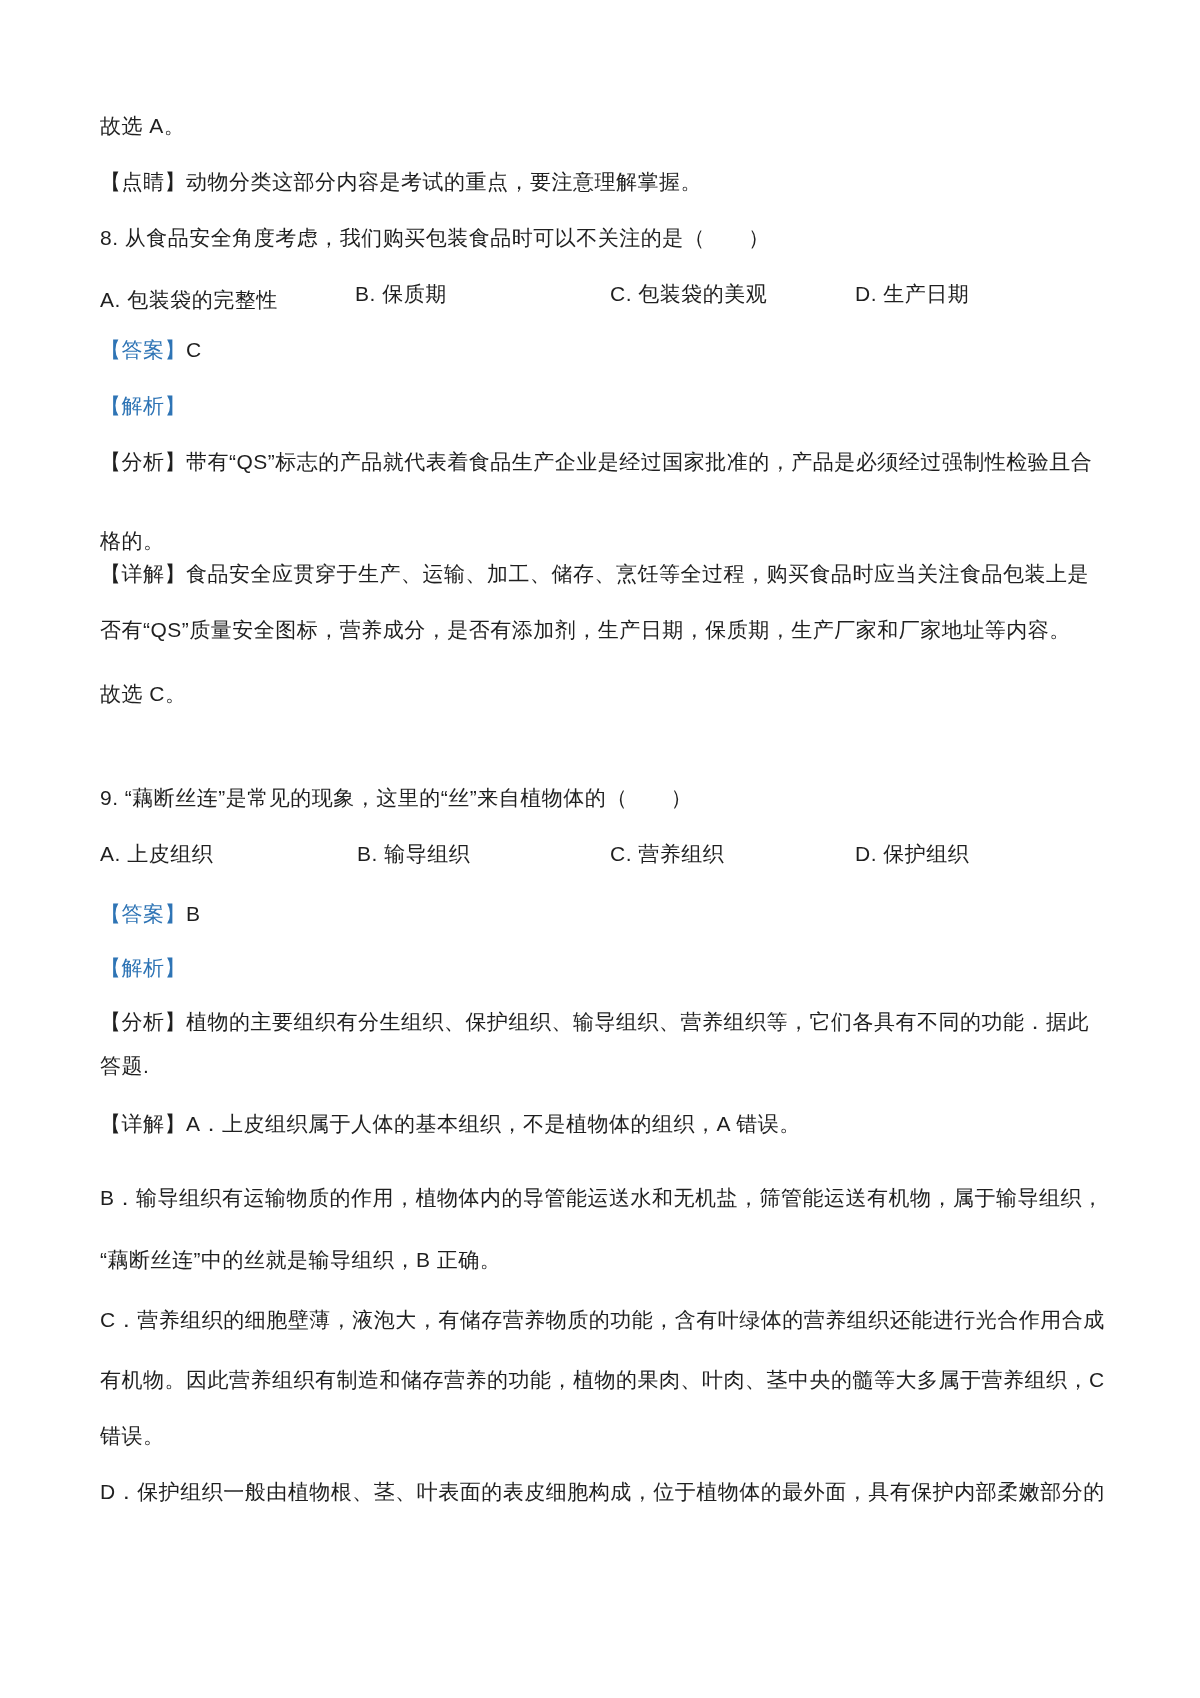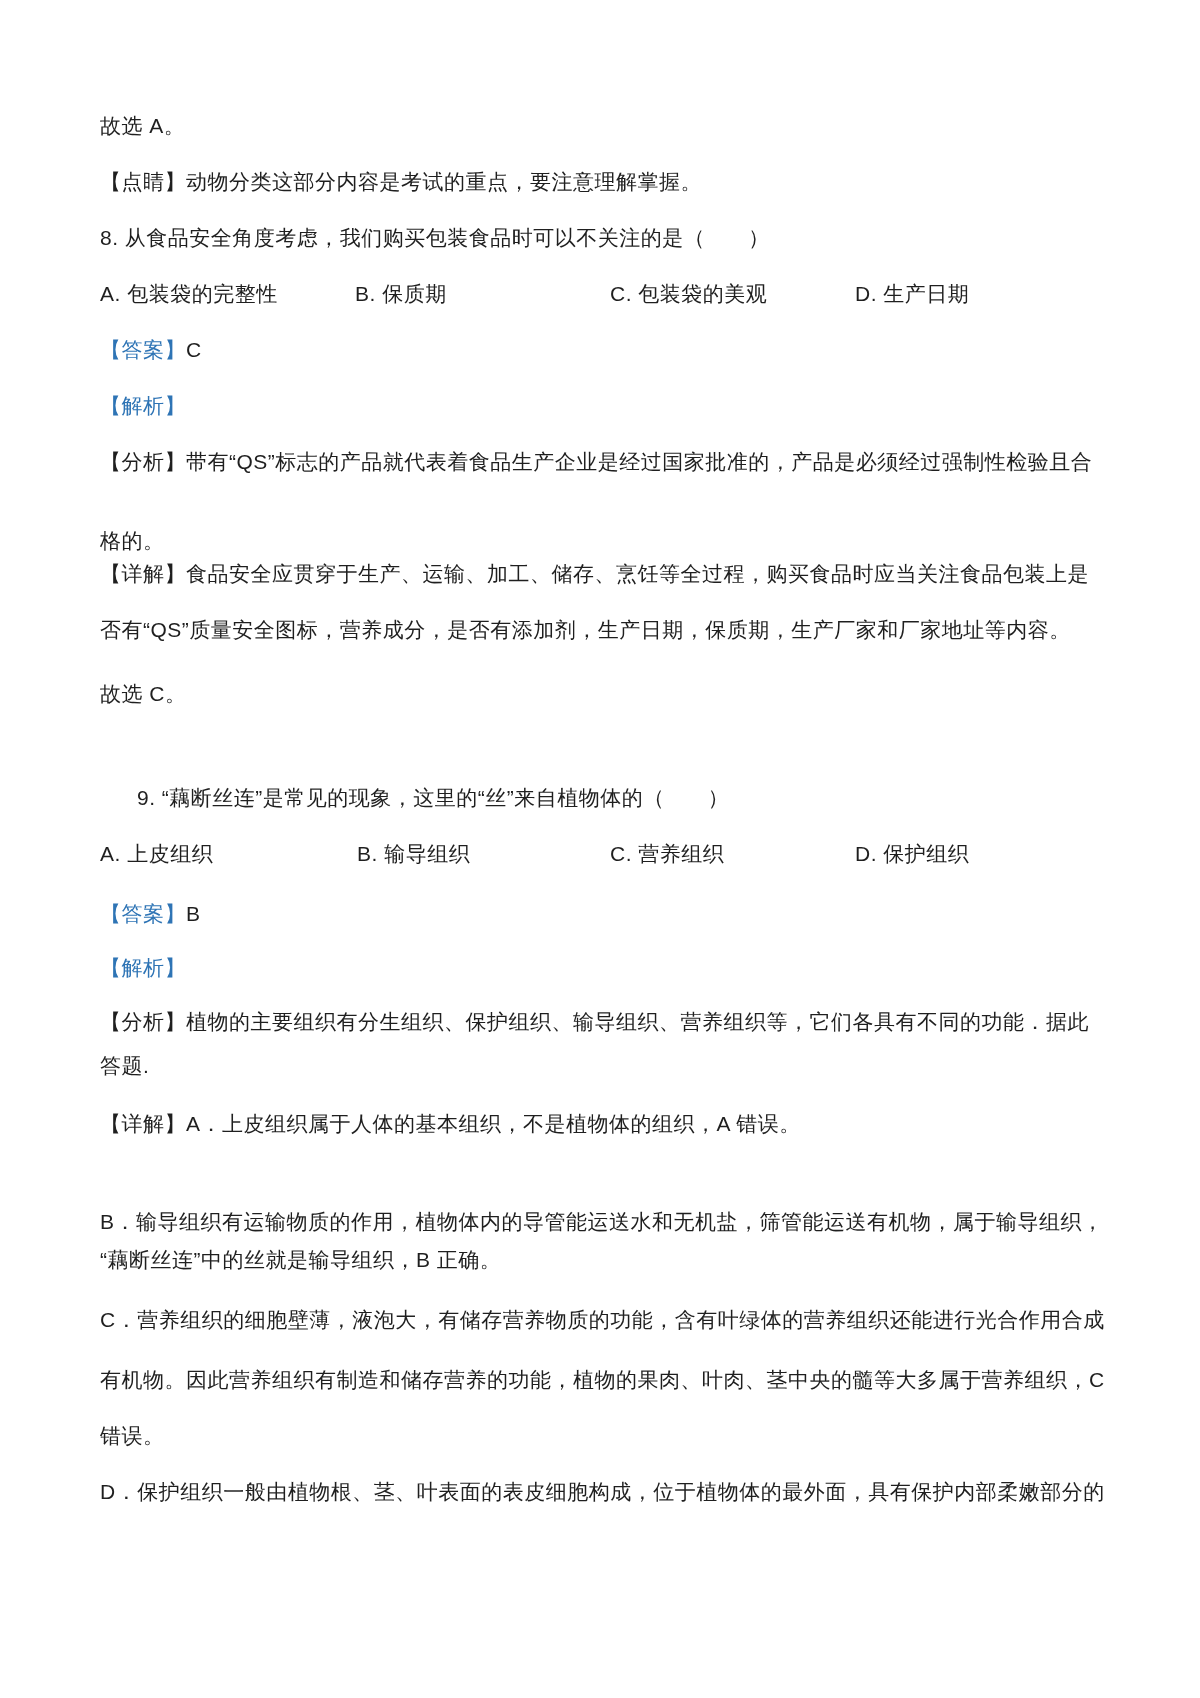--- a/index.html
+++ b/index.html
@@ -35,43 +35,43 @@
   }
 </style>
 </head>
 <body>
 
 <div id="document-page" style="--accent-blue: #2E74B5; background: rgb(255, 255, 255);">
     <div class="line" style="top: 112px;"><span>故选 A。</span></div>
     <div class="line" style="top: 168px;"><span>【点睛】动物分类这部分内容是考试的重点，要注意理解掌握。</span></div>
     <div class="line" style="top: 224px;"><span>8. 从食品安全角度考虑，我们购买包装食品时可以不关注的是（　　）</span></div>
     <div class="line" style="top: 280px;">
-      <span class="opt" style="left: 0px;">A. 包装袋的完整性</span>
+      <span class="opt" style="left: 0px; margin-top: 6px;">A. 包装袋的完整性</span>
       <span class="opt" style="left: 255px;">B. 保质期</span>
       <span class="opt" style="left: 510px;">C. 包装袋的美观</span>
       <span class="opt" style="left: 755px;">D. 生产日期</span>
     </div>
     <div class="line" style="top: 336px;"><span class="seg-blue">【答案】</span><span>C</span></div>
     <div class="line" style="top: 392px;"><span class="seg-blue">【解析】</span></div>
     <div class="line" style="top: 448px;"><span>【分析】带有“QS”标志的产品就代表着食品生产企业是经过国家批准的，产品是必须经过强制性检验且合</span></div>
     <div class="line" style="top: 527px;"><span>格的。</span></div>
     <div class="line" style="top: 560px;"><span>【详解】食品安全应贯穿于生产、运输、加工、储存、烹饪等全过程，购买食品时应当关注食品包装上是</span></div>
     <div class="line" style="top: 616px;"><span>否有“QS”质量安全图标，营养成分，是否有添加剂，生产日期，保质期，生产厂家和厂家地址等内容。</span></div>
     <div class="line" style="top: 680px;"><span>故选 C。</span></div>
-    <div class="line" style="top: 784px; margin-left: 37px;"><span>9. “藕断丝连”是常见的现象，这里的“丝”来自植物体的（　　）</span></div>
+    <div class="line" style="top: 784px;"><span>9. “藕断丝连”是常见的现象，这里的“丝”来自植物体的（　　）</span></div>
     <div class="line" style="top: 840px;">
       <span class="opt" style="left: 0px;">A. 上皮组织</span>
       <span class="opt" style="left: 257px;">B. 输导组织</span>
       <span class="opt" style="left: 510px;">C. 营养组织</span>
       <span class="opt" style="left: 755px;">D. 保护组织</span>
     </div>
     <div class="line" style="top: 900px;"><span class="seg-blue">【答案】</span><span>B</span></div>
     <div class="line" style="top: 954px;"><span class="seg-blue">【解析】</span></div>
     <div class="line" style="top: 1008px;"><span>【分析】植物的主要组织有分生组织、保护组织、输导组织、营养组织等，它们各具有不同的功能．据此</span></div>
     <div class="line" style="top: 1052px;"><span>答题.</span></div>
     <div class="line" style="top: 1110px;"><span>【详解】A．上皮组织属于人体的基本组织，不是植物体的组织，A 错误。</span></div>
-    <div class="line" style="top: 1184px; margin-top: 24px;"><span>B．输导组织有运输物质的作用，植物体内的导管能运送水和无机盐，筛管能运送有机物，属于输导组织，</span></div>
+    <div class="line" style="top: 1184px;"><span>B．输导组织有运输物质的作用，植物体内的导管能运送水和无机盐，筛管能运送有机物，属于输导组织，</span></div>
     <div class="line" style="top: 1246px;"><span>“藕断丝连”中的丝就是输导组织，B 正确。</span></div>
     <div class="line" style="top: 1306px;"><span>C．营养组织的细胞壁薄，液泡大，有储存营养物质的功能，含有叶绿体的营养组织还能进行光合作用合成</span></div>
     <div class="line" style="top: 1422px;"><span>错误。</span></div>
     <div class="line" style="top: 1366px;"><span>有机物。因此营养组织有制造和储存营养的功能，植物的果肉、叶肉、茎中央的髓等大多属于营养组织，C</span></div>
     <div class="line" style="top: 1478px;"><span>D．保护组织一般由植物根、茎、叶表面的表皮细胞构成，位于植物体的最外面，具有保护内部柔嫩部分的</span></div>
   </div>
 
 </body></html>

